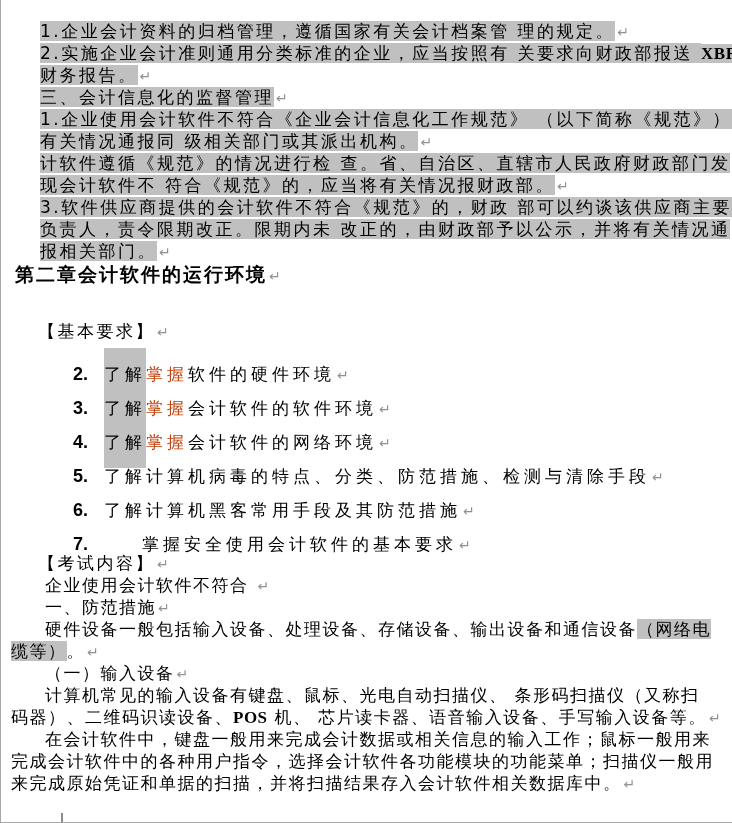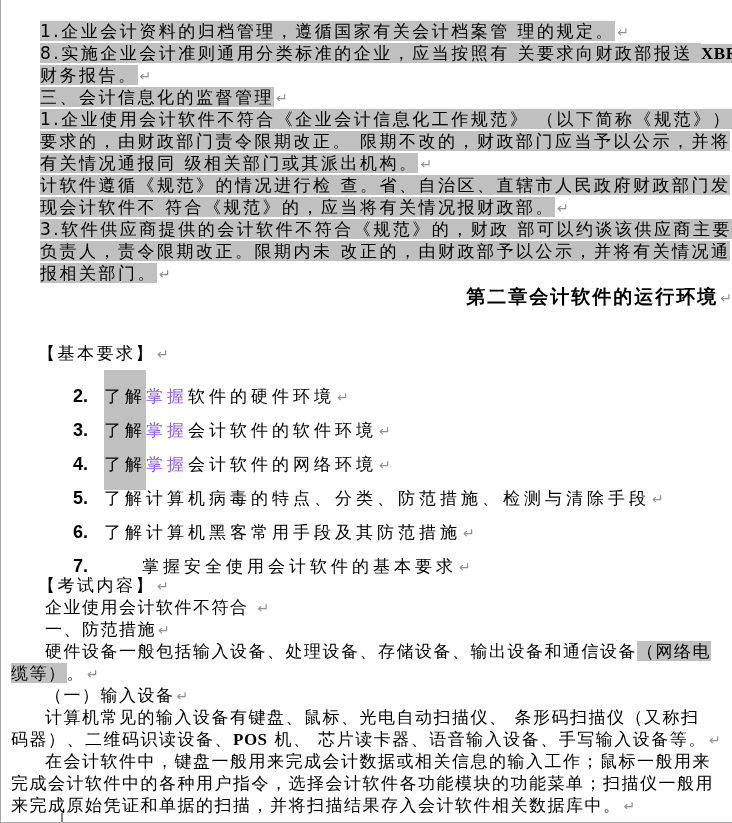--- a/index.html
+++ b/index.html
@@ -10,26 +10,26 @@
     font-size:17px;color:#000;
     overflow:hidden;position:relative;
     border-left:1px solid #a8a8a8;
     border-bottom:1px solid #a8a8a8;
     box-sizing:border-box;
   }
   .ln{white-space:pre;line-height:22px;height:22px;letter-spacing:2.5px}
   .top-block{padding:20px 0 0 39px}
   .hl{background:#c0c0c0}
   .hlband{background:#c0c0c0;padding:16px 0}
-  .red{color:#8b5cf6}
+  .red{color:#c2410c}
   .pm{color:#919191;letter-spacing:0;font-size:14px;padding-left:2px}
   .lat{font-family:"Liberation Serif",serif;font-weight:bold;letter-spacing:.5px}
   .chapter-title{
     font-weight:bold;font-size:19px;line-height:24px;height:24px;
-    text-align:right;letter-spacing:2px;padding-left:14px;white-space:pre;
+    text-align:left;letter-spacing:2px;padding-left:14px;white-space:pre;
   }
   .chapter-title .pm{font-weight:normal}
   .sec-label{margin-left:37px;line-height:22px;height:22px;letter-spacing:2.5px;white-space:pre}
   .sec-label.basic{margin-top:34px}
   .sec-label.exam{margin-top:-3px}
   .req-list{margin-top:21px}
   .req-item{
     padding-left:72px;line-height:22px;height:22px;margin-bottom:12px;
     white-space:pre;letter-spacing:4px;
   }
@@ -45,25 +45,24 @@
   .body-block .ln.ind{padding-left:34px}
   .caret{
     position:absolute;left:60px;top:813px;width:2px;height:9px;background:#8a8a8a;
   }
 </style>
 </head>
 <body>
 
 <div class="top-block">
     <div class="ln"><span class="hl">1.企业会计资料的归档管理，遵循国家有关会计档案管 理的规定。</span><span class="pm">↵</span></div>
-    <div class="ln"><span class="hl">8.实施企业会计准则通用分类标准的企业，应当按照有 关要求向财政部报送 </span><span class="hl lat">XBRL</span></div>
+    <div class="ln"><span class="hl">2.实施企业会计准则通用分类标准的企业，应当按照有 关要求向财政部报送 </span><span class="hl lat">XBRL</span></div>
     <div class="ln"><span class="hl">财务报告。</span><span class="pm">↵</span></div>
     <div class="ln"><span class="hl">三、会计信息化的监督管理</span><span class="pm">↵</span></div>
     <div class="ln"><span class="hl">1.企业使用会计软件不符合《企业会计信息化工作规范》 （以下简称《规范》）</span></div>
-    <div class="ln"><span class="hl">要求的，由财政部门责令限期改正。 限期不改的，财政部门应当予以公示，并将</span></div>
     <div class="ln"><span class="hl">有关情况通报同 级相关部门或其派出机构。</span><span class="pm">↵</span></div>
     <div class="ln"><span class="hl">计软件遵循《规范》的情况进行检 查。省、自治区、直辖市人民政府财政部门发</span></div>
     <div class="ln"><span class="hl">现会计软件不 符合《规范》的，应当将有关情况报财政部。</span><span class="pm">↵</span></div>
     <div class="ln"><span class="hl">3.软件供应商提供的会计软件不符合《规范》的，财政 部可以约谈该供应商主要</span></div>
     <div class="ln"><span class="hl">负责人，责令限期改正。限期内未 改正的，由财政部予以公示，并将有关情况通</span></div>
     <div class="ln"><span class="hl">报相关部门。</span><span class="pm">↵</span></div>
   </div>
 
 <div class="chapter-title"><span>第二章会计软件的运行环境</span><span class="pm">↵</span></div>
 

